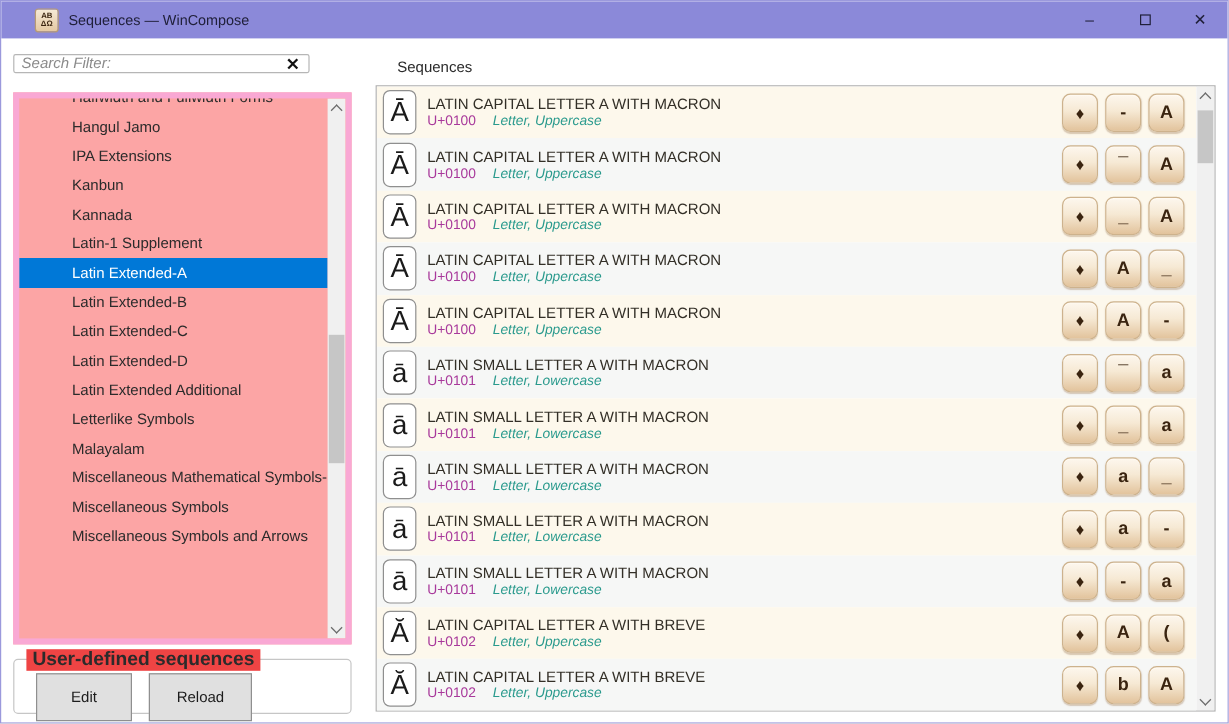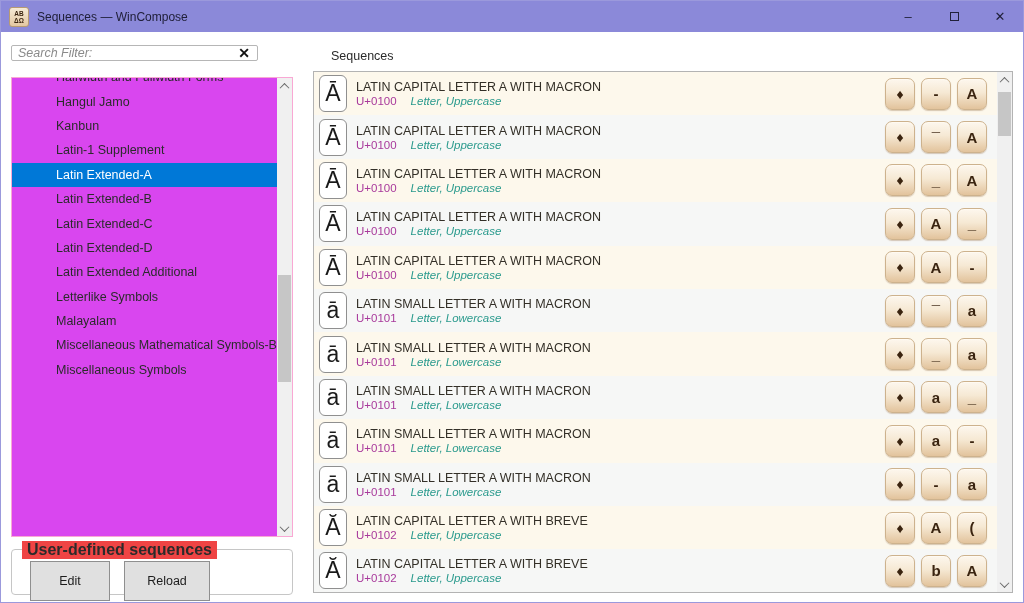--- a/index.html
+++ b/index.html
@@ -9,20 +9,21 @@
   .window {
     position: relative; width: 1024px; height: 603px;
     background:#ffffff; border:1px solid #9b99dc; overflow:hidden;
   }
 
   
   .titlebar {
     position:absolute; left:0; top:0; right:0; height:31px;
     background:#8b89d9; display:flex; align-items:center;
     border-top:1px solid #aeacе6;
+    padding-left:20px;
   }
   .app-icon {
     width:20px; height:20px; margin-left:8px; border-radius:3px;
     background:linear-gradient(#f6ead6,#e4c8a2); border:1px solid #b79a74;
     display:flex; flex-direction:column; align-items:center; justify-content:center;
     font-size:6.5px; font-weight:bold; color:#3a2410; line-height:7px;
   }
   .title-text { margin-left:8px; font-size:12px; color:#20203a; }
   .win-controls { margin-left:auto; display:flex; height:100%; }
   .win-btn {
@@ -40,21 +41,21 @@
   .search-input {
     flex:1; height:100%; border:none; outline:none; padding:0 6px;
     font-family:"Liberation Sans", sans-serif; font-size:12.5px; color:#333;
     background:transparent;
   }
   .search-input::placeholder { font-style:italic; color:#8a8a8a; }
   .search-clear { width:26px; text-align:center; font-size:14px; font-weight:bold; color:#111; cursor:default; }
 
   .catbox {
     position:absolute; left:10px; top:76px; width:282px; height:460px;
-    border:1px solid #f9a8d4; background:#d946ef; overflow:hidden;
+    border:5px solid #f9a8d4; background:#fca5a5; overflow:hidden;
   }
   .cat-items { position:absolute; left:0; top:0; right:15px; margin-top:-13px; }
   .cat-item {
     height:24.4px; display:flex; align-items:center;
     padding-left:44px; font-size:12.5px; color:#2b2b2b;
     white-space:nowrap; overflow:hidden;
   }
   .cat-item.selected { background:#0078d7; color:#ffffff; }
 
   .vscroll {
@@ -149,21 +150,27 @@
 
   <div class="catbox">
     <div class="cat-items">
         <div class="cat-item">
     <span>Halfwidth and Fullwidth Forms</span>
   </div>
         <div class="cat-item">
     <span>Hangul Jamo</span>
   </div>
         <div class="cat-item">
+    <span>IPA Extensions</span>
+  </div>
+        <div class="cat-item">
     <span>Kanbun</span>
+  </div>
+        <div class="cat-item">
+    <span>Kannada</span>
   </div>
         <div class="cat-item">
     <span>Latin-1 Supplement</span>
   </div>
         <div class="cat-item selected">
     <span>Latin Extended-A</span>
   </div>
         <div class="cat-item">
     <span>Latin Extended-B</span>
   </div>
@@ -180,20 +187,23 @@
     <span>Letterlike Symbols</span>
   </div>
         <div class="cat-item">
     <span>Malayalam</span>
   </div>
         <div class="cat-item">
     <span>Miscellaneous Mathematical Symbols-B</span>
   </div>
         <div class="cat-item">
     <span>Miscellaneous Symbols</span>
+  </div>
+        <div class="cat-item">
+    <span>Miscellaneous Symbols and Arrows</span>
   </div>
       </div>
     <div class="vscroll">
       <div class="arrow up">
           <span class="chev up"></span>
         </div>
       <div class="vthumb" style="top:197px; height:107px;"></div>
       <div class="arrow down">
           <span class="chev down"></span>
         </div>

